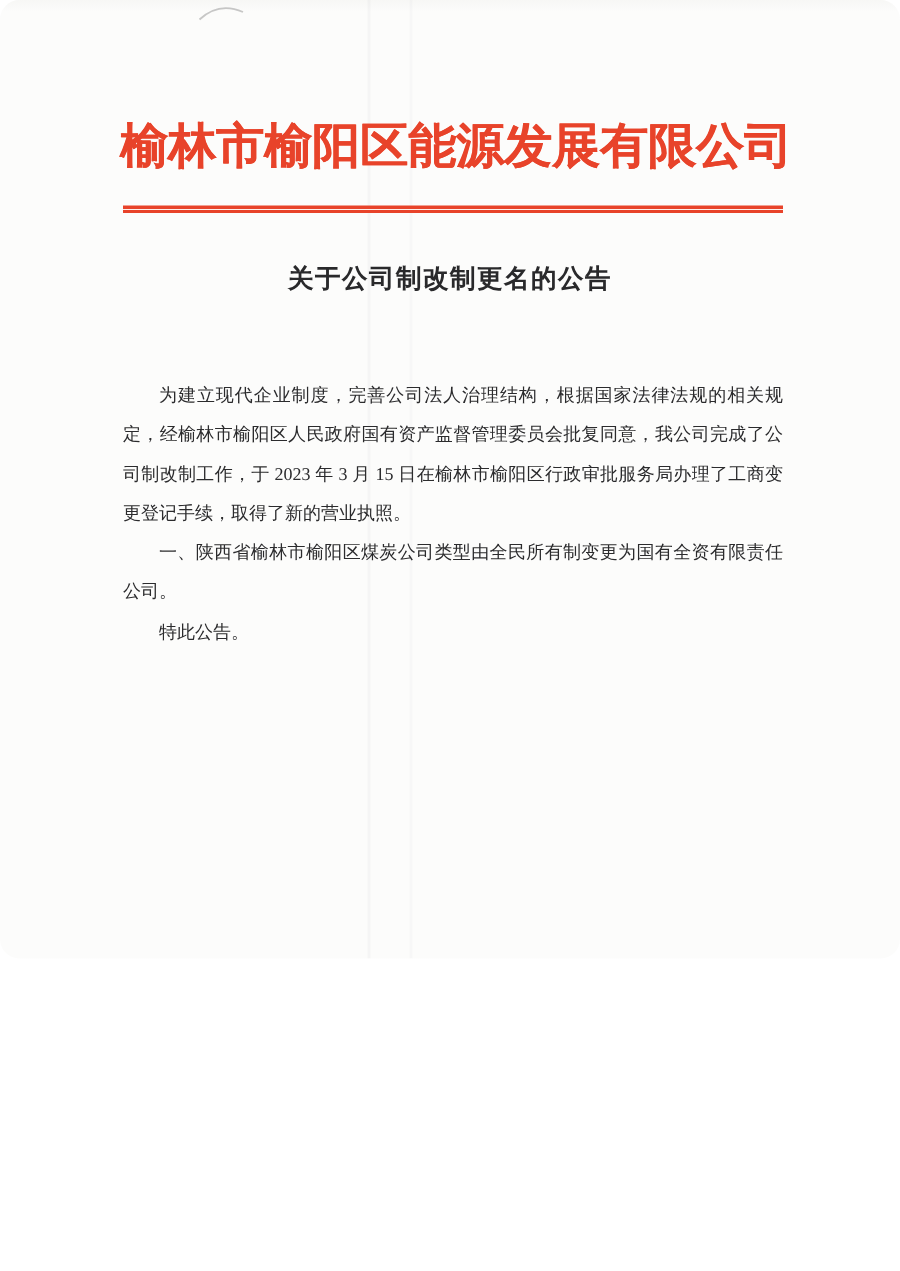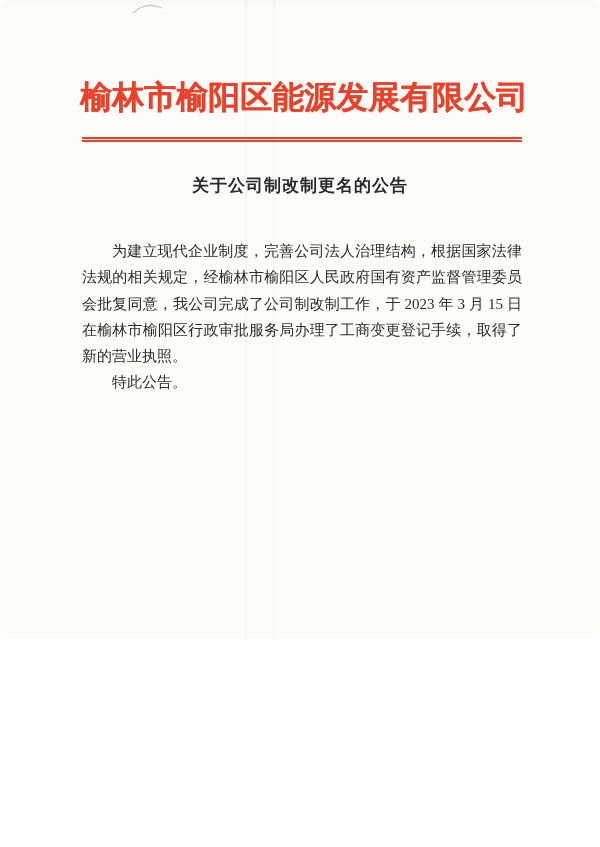--- a/index.html
+++ b/index.html
@@ -46,22 +46,22 @@
   .doc-title {
     position: absolute; top: 174px; left: 0; width: 600px;
     text-align: center;
     font-size: 17px; font-weight: bold;
     color: #29292b;
     letter-spacing: 1px;
   }
 
   
   .body-text {
-    position: absolute; top: 238px; left: 82px; width: 440px;
-    font-size: 15px;
+    position: absolute; top: 250px; left: 82px; width: 440px;
+    font-size: 12px;
     line-height: 26.3px;
     color: #2b2b2d;
     text-align: justify;
   }
   .body-text p { text-indent: 2em; margin: 0; }
 
   
   .sig-company {
     position: absolute; top: 687px; right: 74px;
     font-size: 16.5px; letter-spacing: 1px;
@@ -100,20 +100,21 @@
     <path d="M3,13 Q16,1 32,8" fill="none" stroke="#9a9a9a" stroke-width="1.2" opacity="0.55"></path>
   </svg>
 
   <div class="letterhead">榆林市榆阳区能源发展有限公司</div>
   <div class="redline"></div>
 
   <div class="doc-title">关于公司制改制更名的公告</div>
 
   <div class="body-text">
     <p>为建立现代企业制度，完善公司法人治理结构，根据国家法律法规的相关规定，经榆林市榆阳区人民政府国有资产监督管理委员会批复同意，我公司完成了公司制改制工作，于 2023 年 3 月 15 日在榆林市榆阳区行政审批服务局办理了工商变更登记手续，取得了新的营业执照。</p>
+    <p>一、陕西省榆林市榆阳区煤炭公司类型由全民所有制变更为国有全资有限责任公司。</p>
     <p>特此公告。</p>
   </div>
 
   <div class="sig-company">榆林市榆阳区能源发展有限公司</div>
   <div class="sig-date">2023 年 6 月 17 日</div>
 
   <div class="seal">
     <svg viewBox="0 0 128 128" width="132" height="132">
       <defs>
         <path id="sealArcTop" d="M 21.4,83.9 A 47,47 0 1 1 106.6,83.9" fill="none"></path>

